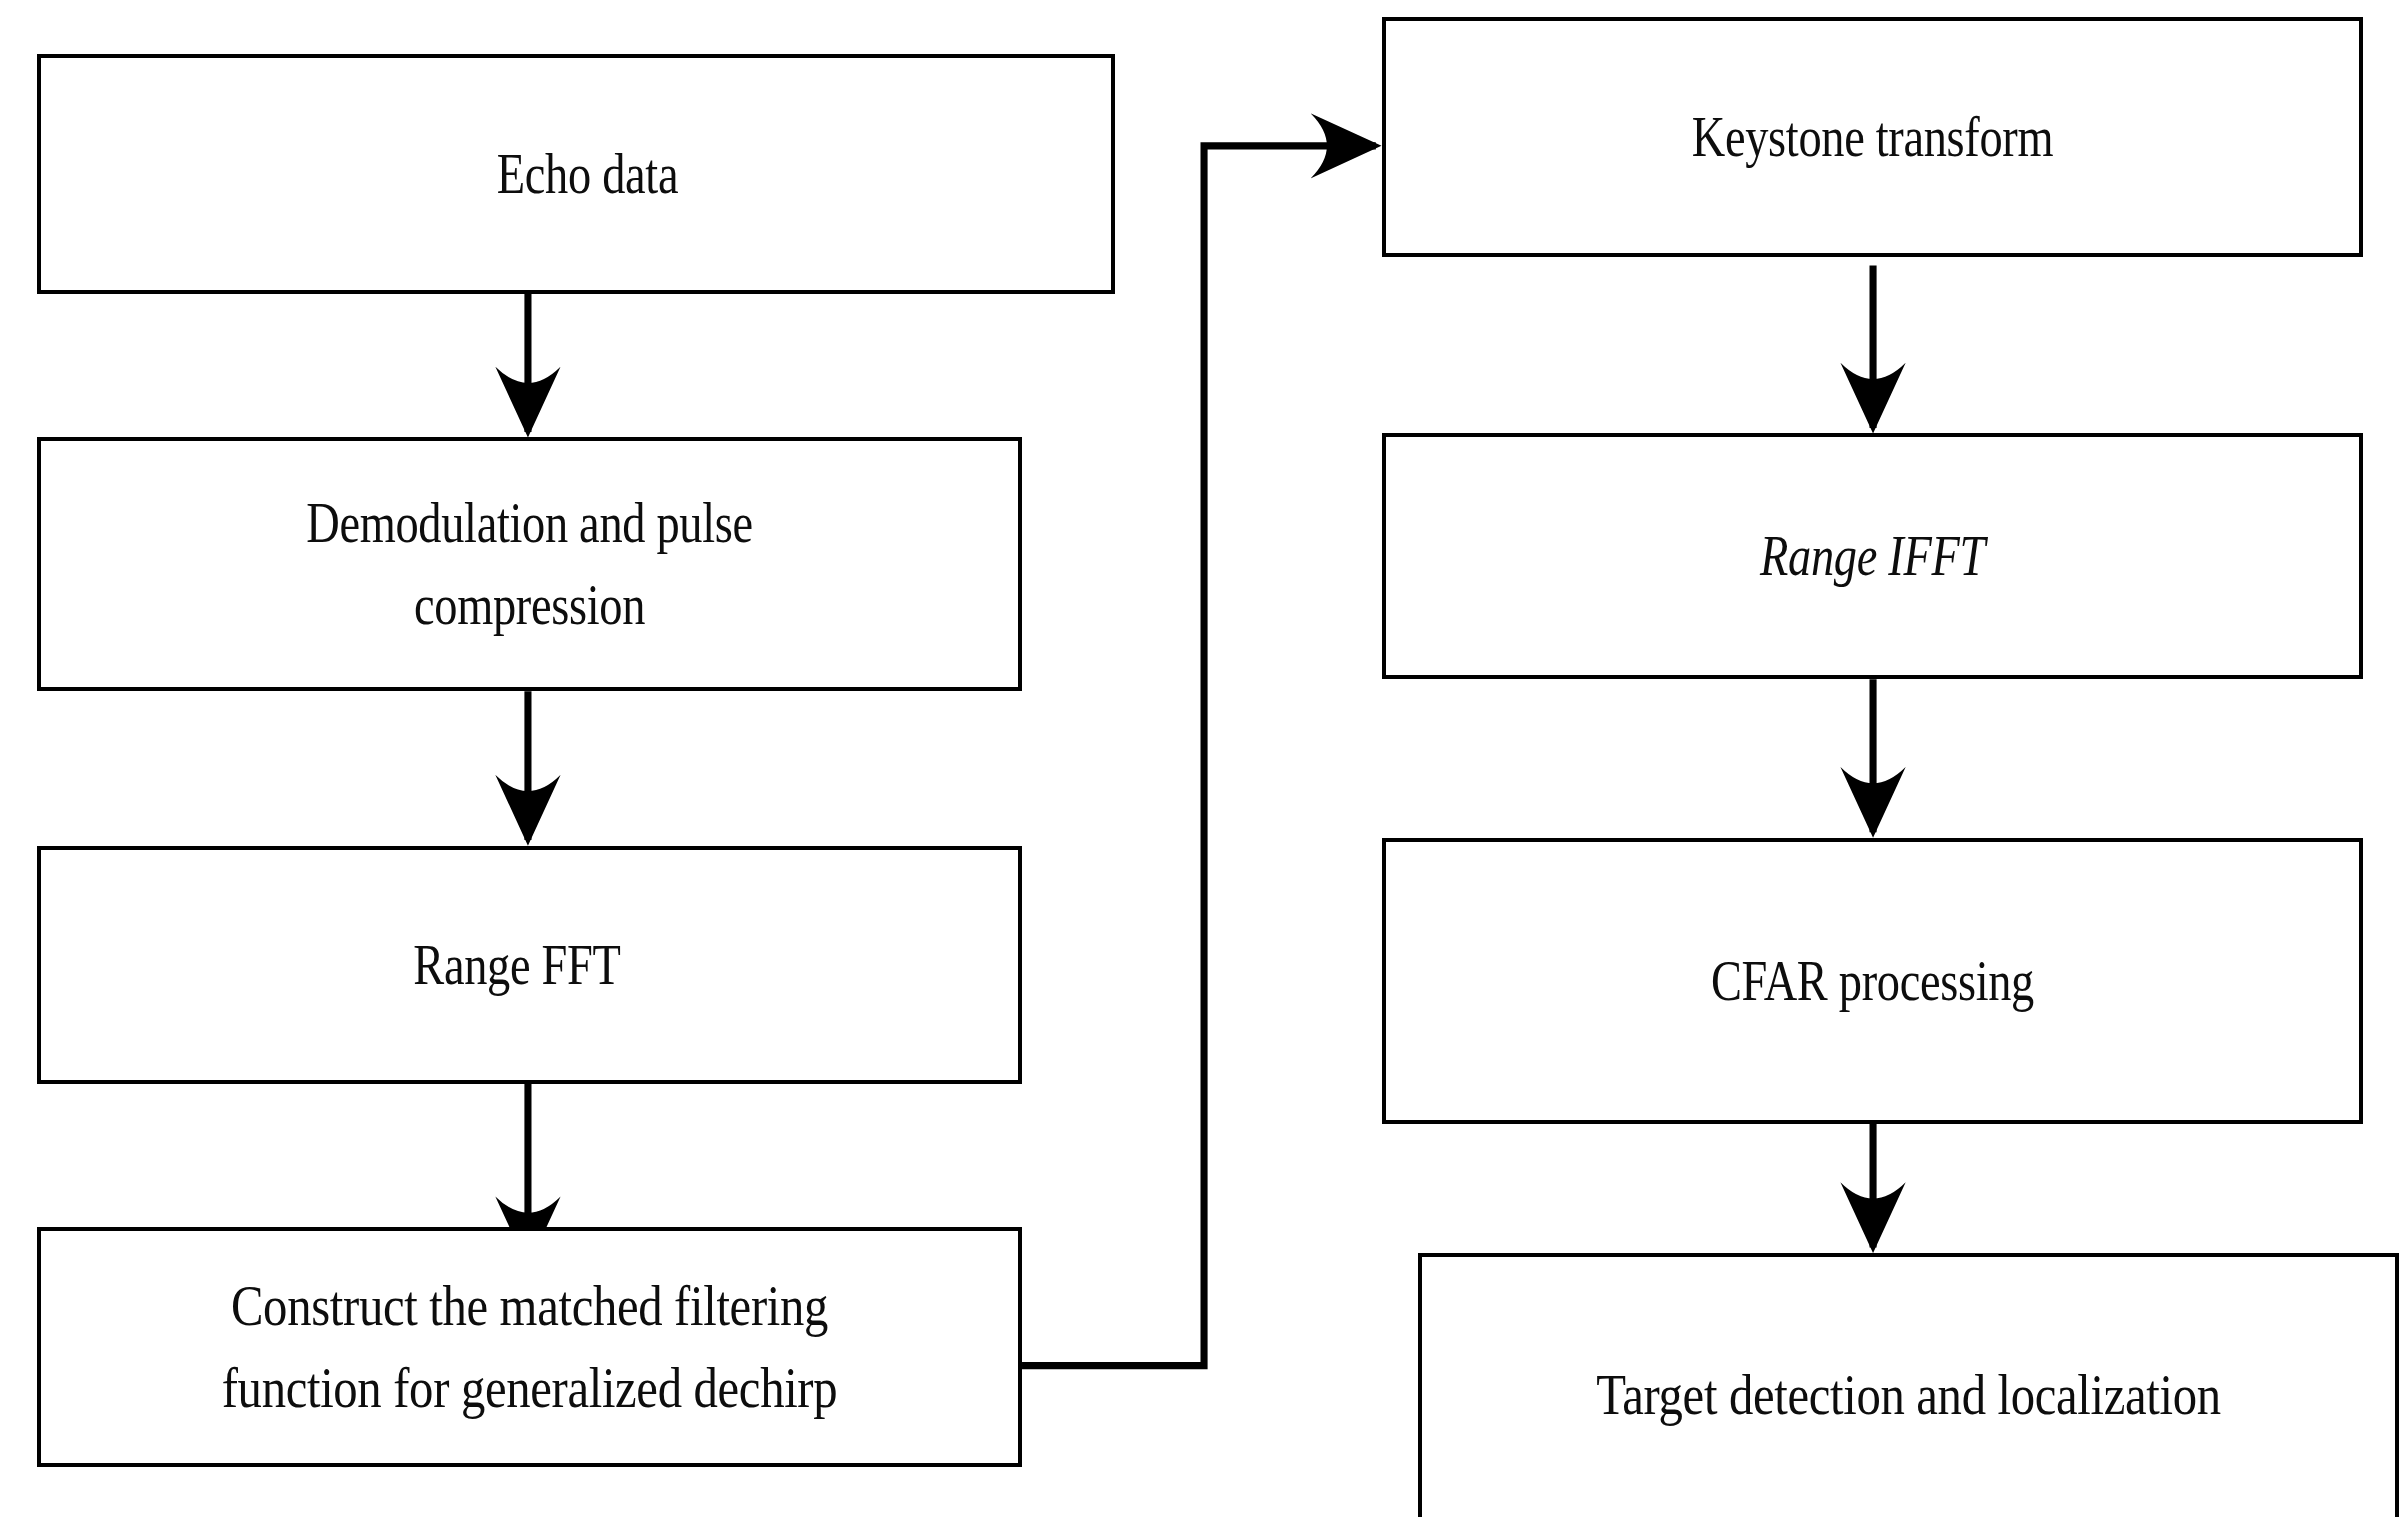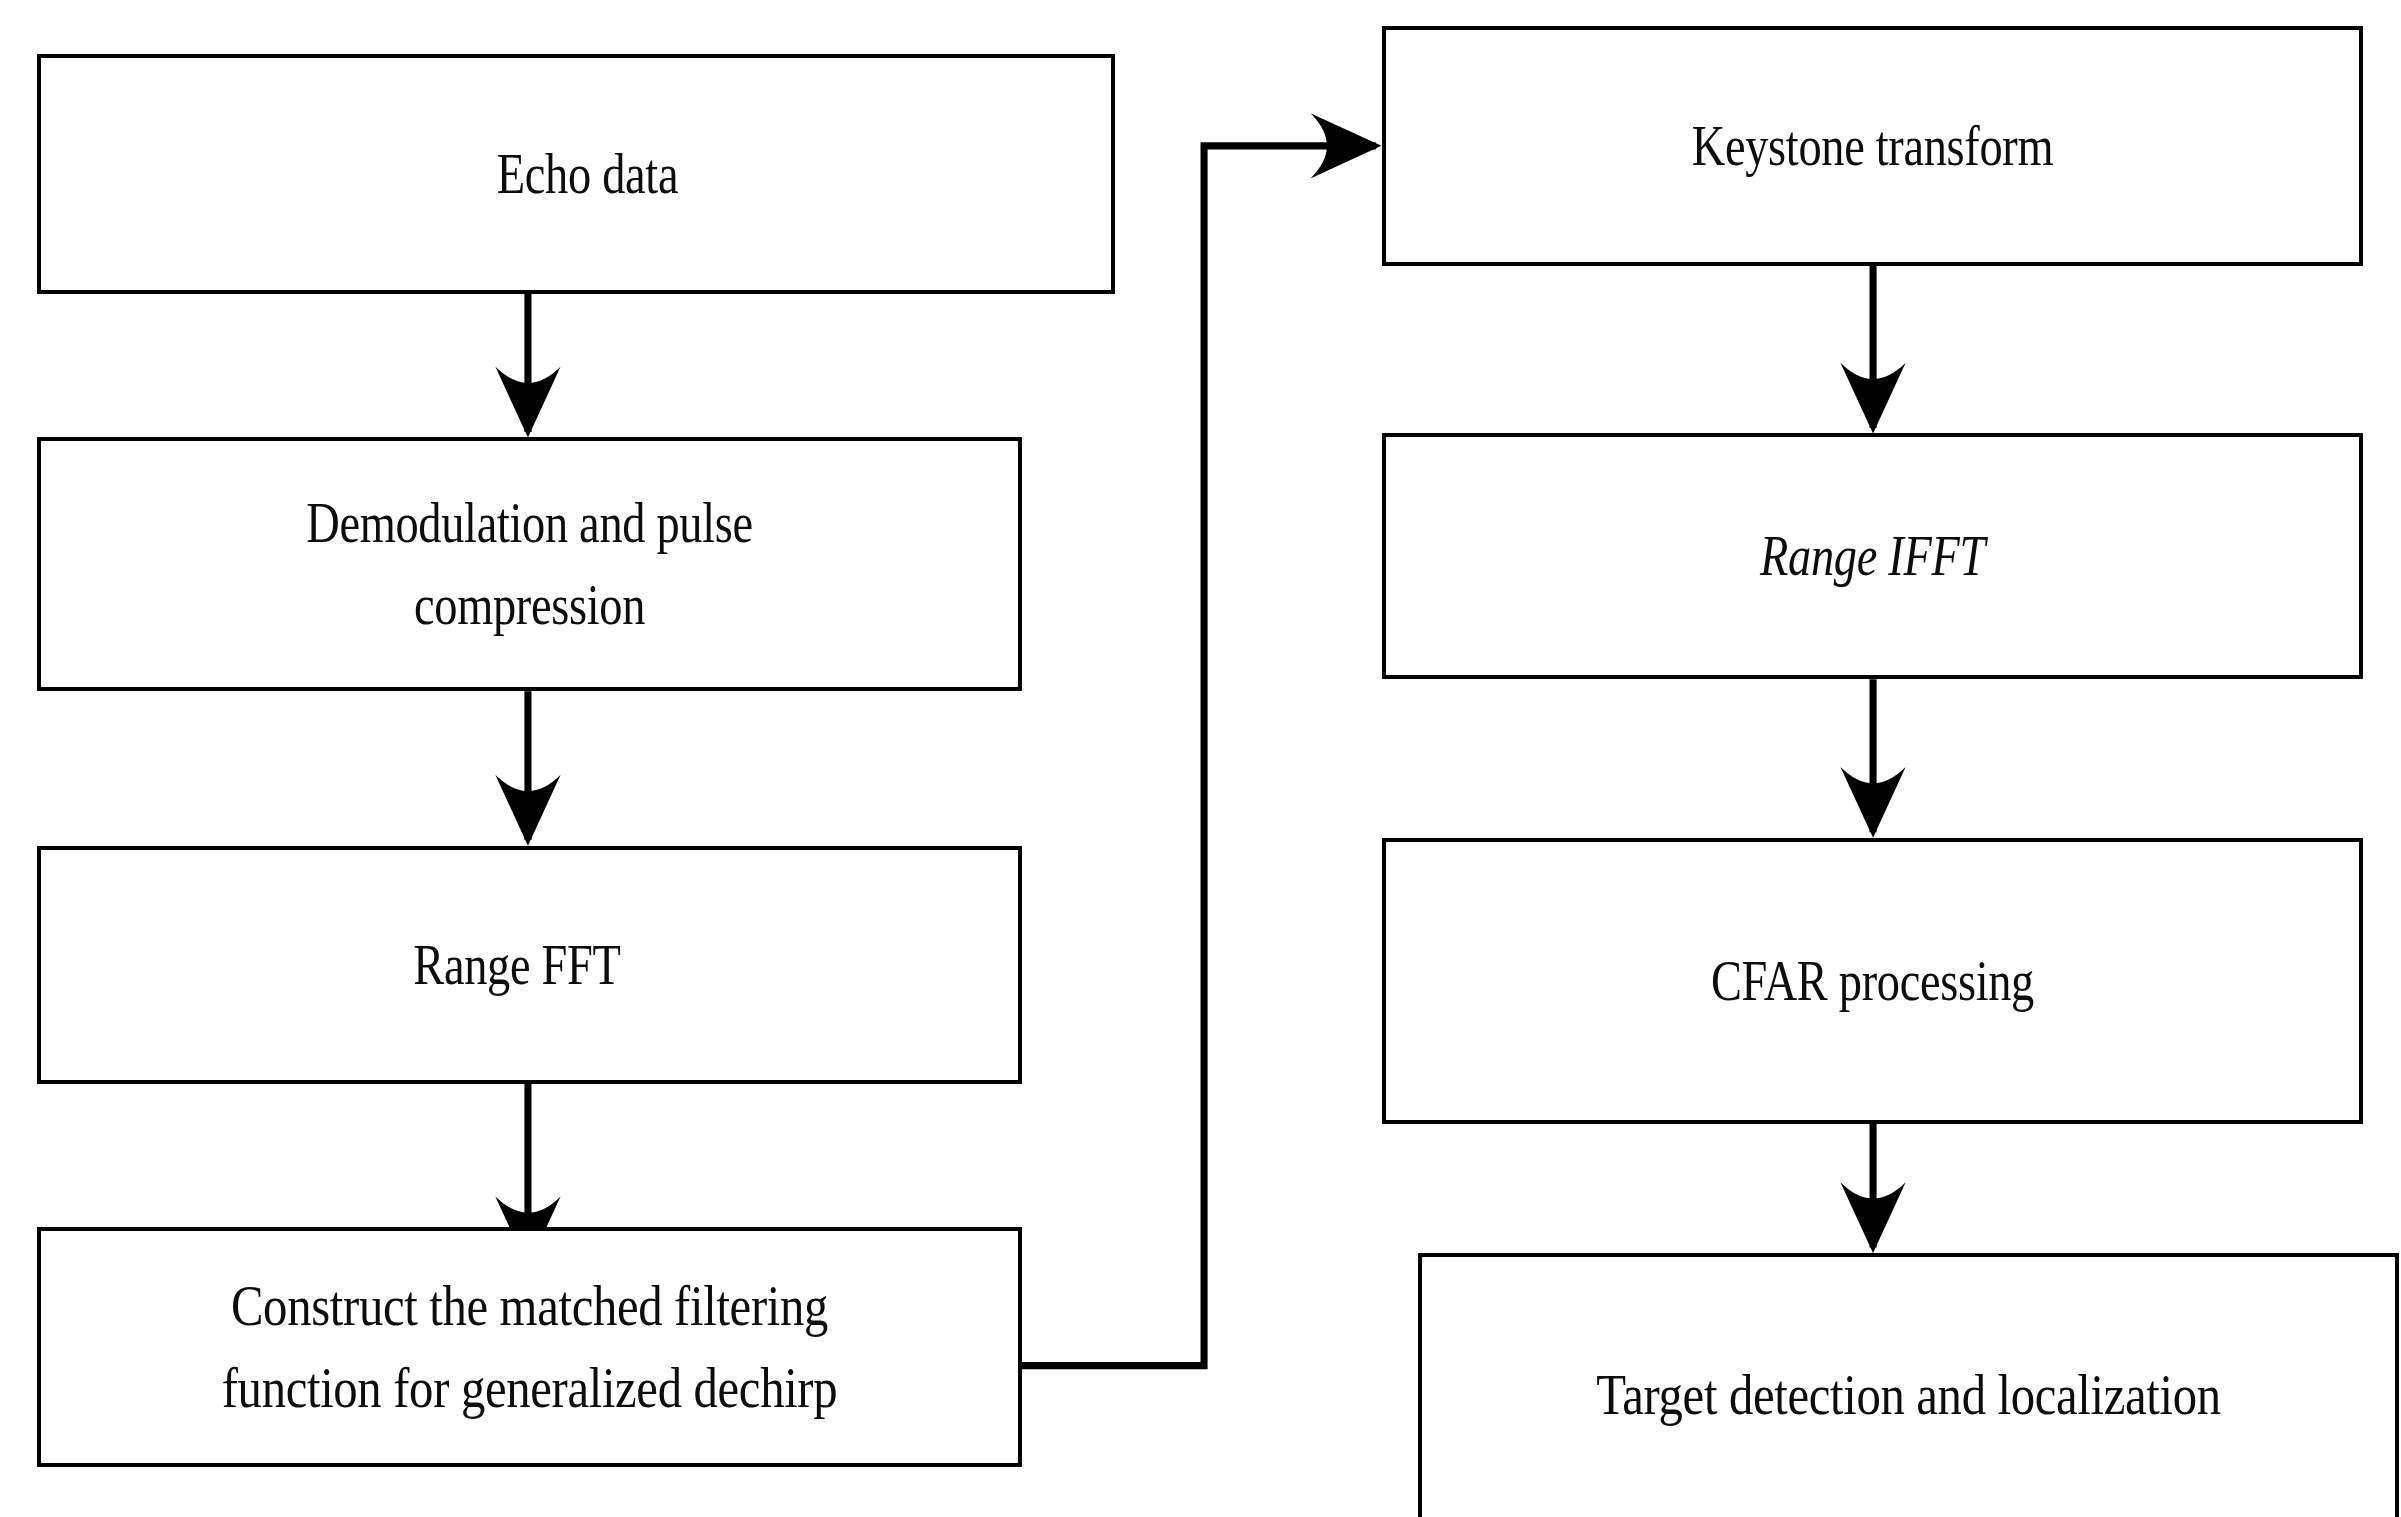--- a/index.html
+++ b/index.html
@@ -107,21 +107,21 @@
 
   <div class="node" style="left:37px; top:846px; width:985px; height:238px;">
     <span class="node-label shift-left">Range FFT</span>
   </div>
 
   <div class="node" style="left:37px; top:1227px; width:985px; height:240px;">
     <span class="node-label two-line wide">Construct the  matched filtering
 function for generalized dechirp</span>
   </div>
 
-  <div class="node" style="left:1382px; top:26px; width:981px; height:240px;">
+  <div class="node" style="left:1382px; top:17px; width:981px; height:240px;">
     <span class="node-label">Keystone transform</span>
   </div>
 
   <div class="node" style="left:1382px; top:433px; width:981px; height:246px;font-style:italic;">
     <span class="node-label">Range IFFT</span>
   </div>
 
   <div class="node" style="left:1382px; top:838px; width:981px; height:286px;">
     <span class="node-label">CFAR processing</span>
   </div>

